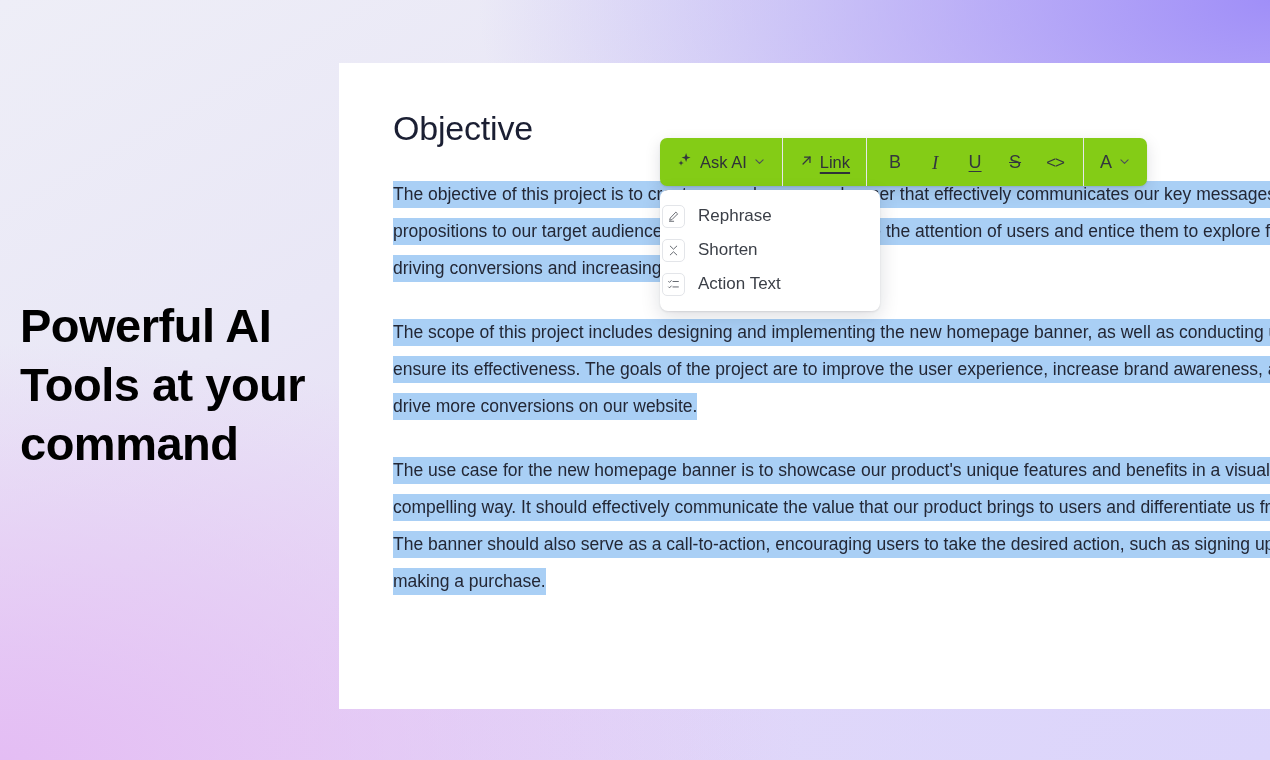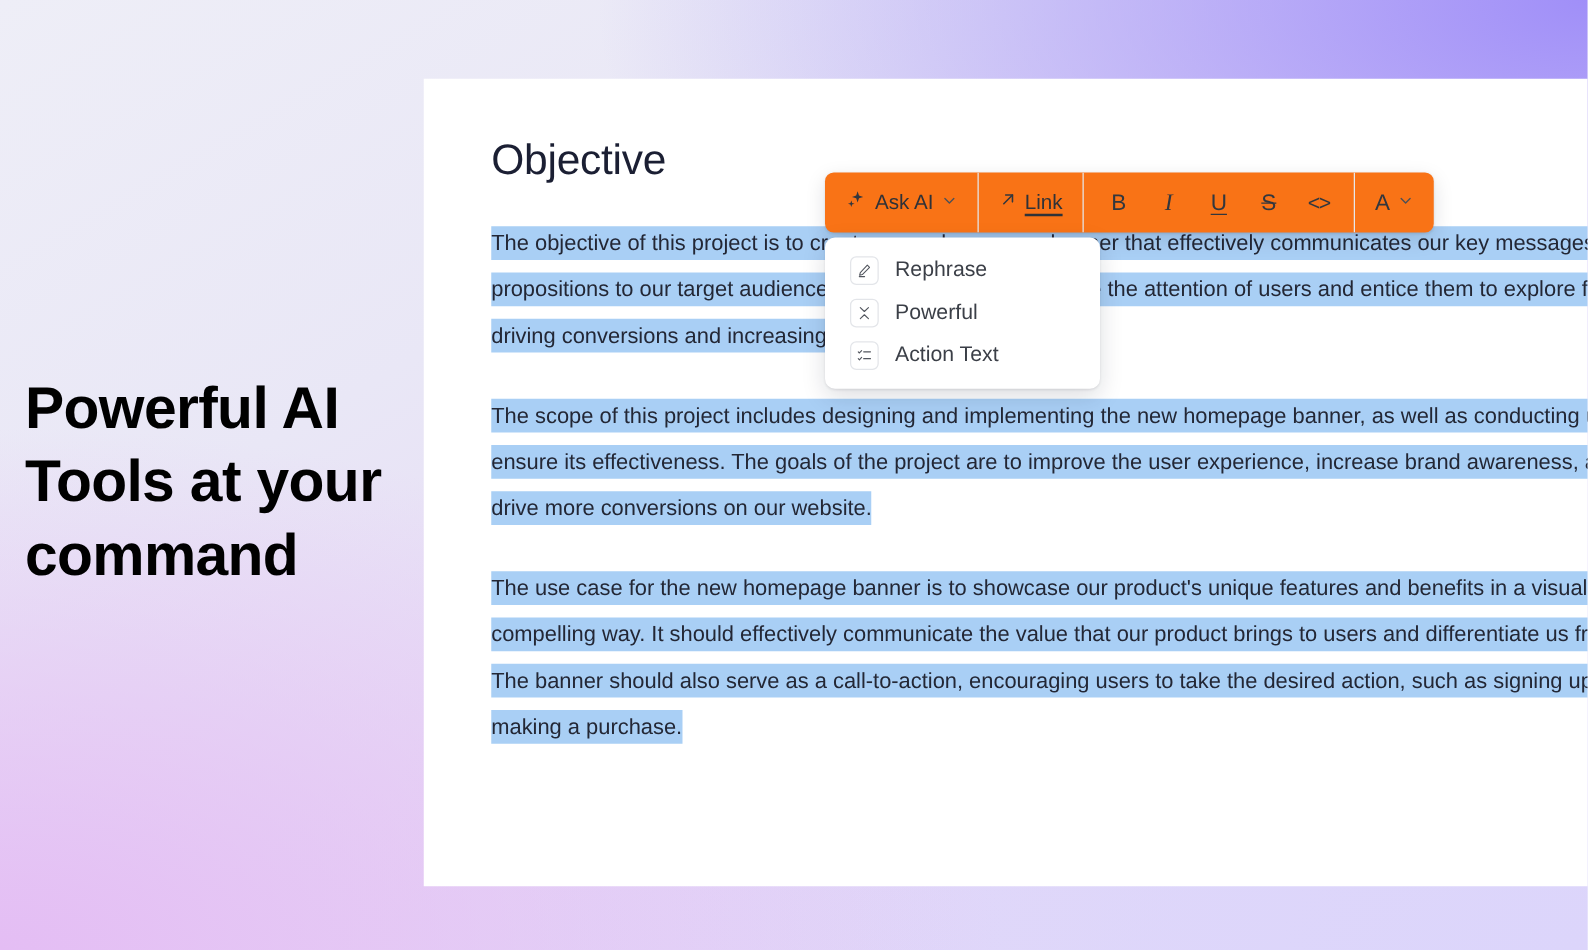--- a/index.html
+++ b/index.html
@@ -80,21 +80,21 @@
   }
 
   
   .toolbar {
     position: absolute;
     left: 660px;
     top: 138px;
     height: 48px;
     display: flex;
     align-items: stretch;
-    background: #f97316;
+    background: #84cc16;
     border-radius: 7px;
     box-shadow: 0 1px 2px rgba(16,24,40,0.10), 0 5px 16px rgba(16,24,40,0.13);
     z-index: 20;
     overflow: hidden;
   }
 
   .tb-group {
     display: flex;
     align-items: center;
     border-right: 1px solid #e6e7ea;
@@ -156,21 +156,21 @@
     padding: 9px 0 10px 0;
     box-shadow: 0 1px 2px rgba(16,24,40,0.10), 0 6px 20px rgba(16,24,40,0.14);
     z-index: 25;
   }
 
   .menu-item {
     display: flex;
     align-items: center;
     gap: 13px;
     height: 34px;
-    padding: 0 20px;
+    padding: 0 2px;
     cursor: pointer;
   }
 
   .menu-icon {
     width: 23px;
     height: 23px;
     border: 1px solid #e3e5e9;
     border-radius: 5px;
     display: flex;
     align-items: center;
@@ -287,21 +287,21 @@
     <span class="menu-label">Rephrase</span>
   </div>
 
   <div class="menu-item">
     <span class="menu-icon">
       <svg width="13" height="13" viewBox="0 0 16 16" fill="none">
         <path d="M4.0 2.6 L8.0 6.4 L12.0 2.6" stroke="#52565e" stroke-width="1.1" stroke-linecap="round" stroke-linejoin="round"></path>
         <path d="M4.0 13.4 L8.0 9.6 L12.0 13.4" stroke="#52565e" stroke-width="1.1" stroke-linecap="round" stroke-linejoin="round"></path>
       </svg>
     </span>
-    <span class="menu-label">Powerful</span>
+    <span class="menu-label">Shorten</span>
   </div>
 
 
   <div class="menu-item">
     <span class="menu-icon">
       <svg width="13" height="13" viewBox="0 0 16 16" fill="none">
         <path d="M2.0 4.3 L3.1 5.4 L5.3 3.1" stroke="#52565e" stroke-width="1.1" stroke-linecap="round" stroke-linejoin="round"></path>
         <path d="M2.0 11.0 L3.1 12.1 L5.3 9.8" stroke="#52565e" stroke-width="1.1" stroke-linecap="round" stroke-linejoin="round"></path>
         <path d="M7.3 4.3 L14.0 4.3 M7.3 11.0 L14.0 11.0" stroke="#52565e" stroke-width="1.1" stroke-linecap="round"></path>
       </svg>

